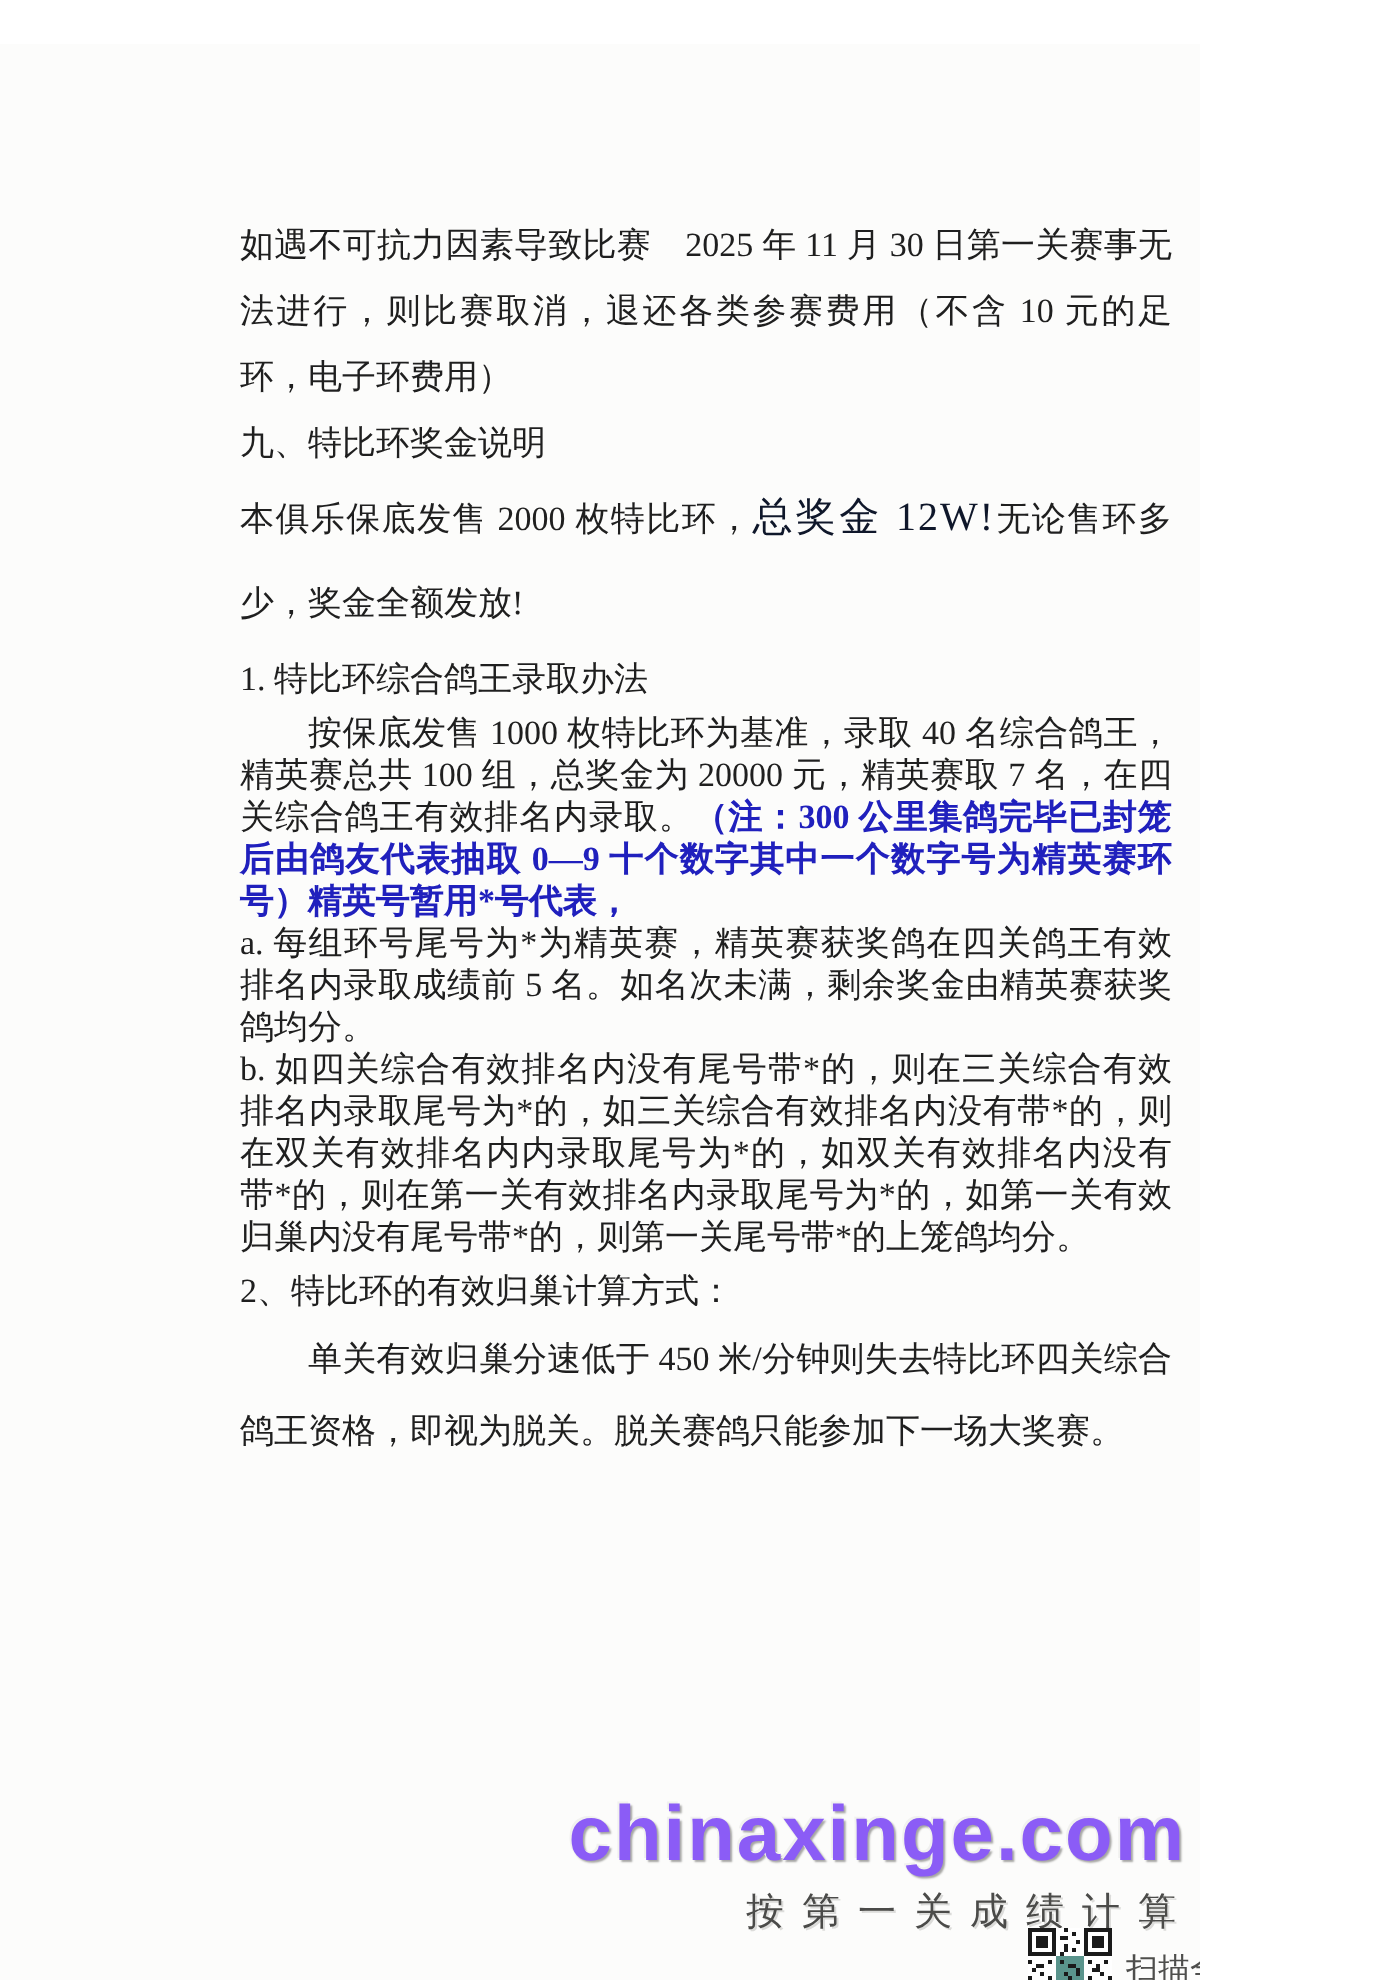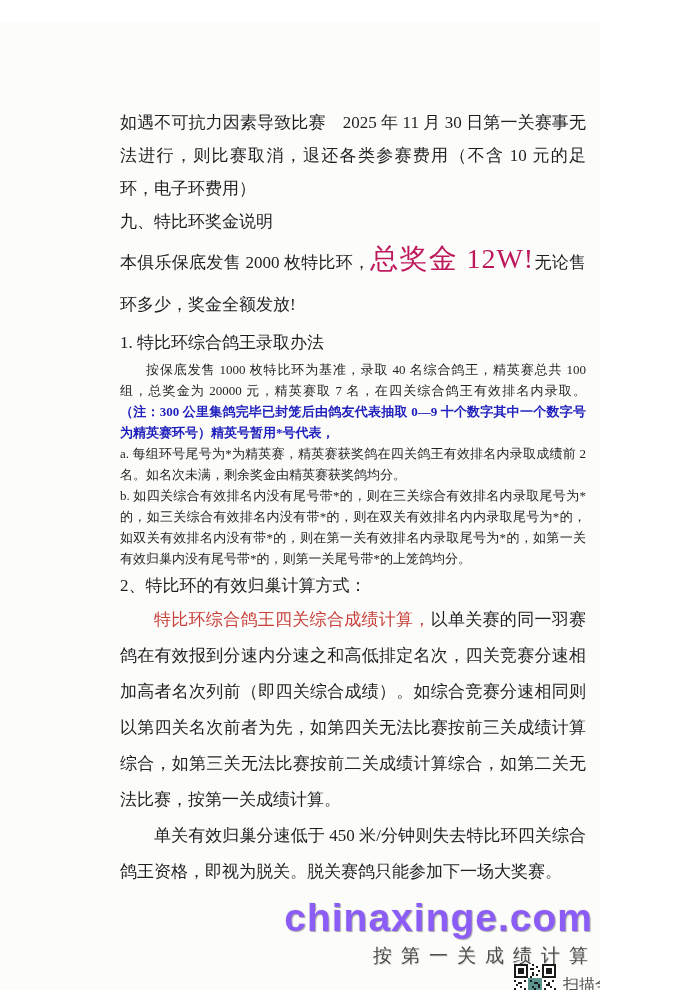--- a/index.html
+++ b/index.html
@@ -9,23 +9,23 @@
     background:#fcfcfb;
     font-family:"Liberation Serif","DejaVu Serif",serif;
     color:#1f1f1f;
     overflow:hidden;
     margin-top:22px;
   }
   .doc { position:absolute; left:120px; top:84px; width:466px; }
   .doc p { margin:0; text-align:justify; }
   .sec-a   { font-size:17px; line-height:33px; }
   .prize   { font-size:17px; line-height:42px; margin-top:6px; }
-  .red-big { color:#be185d; font-size:28px; letter-spacing:1px; }
+  .red-big { color:#0f172a; font-size:20px; letter-spacing:1px; }
   .item1-title { margin-top:2px; }
-  .dense   { font-size:13px; line-height:21px; }
+  .dense   { font-size:17px; line-height:21px; }
   .indent2 { text-indent:2em; }
   .blue-bold { color:#2020bd; font-weight:bold; }
   .item2-title { margin-top:13px; }
   .wide    { font-size:17px; line-height:36px; }
   .red     { color:#c8403a; }
 
   .watermark {
     position:absolute; top:874px; right:7px;
     font-family:Liberation Sans, sans-serif;
     font-weight:bold; font-size:39px; letter-spacing:1px;
@@ -59,27 +59,26 @@
     <p class="sec-a">如遇不可抗力因素导致比赛　2025 年 11 月 30 日第一关赛事无法进行，则比赛取消，退还各类参赛费用（不含 10 元的足环，电子环费用）</p>
 
     <p class="sec-a">九、特比环奖金说明</p>
 
     <p class="prize"><span>本俱乐保底发售 2000 枚特比环，</span><span class="red-big">总奖金 12W!</span><span>无论售环多少，奖金全额发放!</span></p>
 
     <p class="sec-a item1-title">1. 特比环综合鸽王录取办法</p>
 
     <p class="dense indent2"><span>按保底发售 1000 枚特比环为基准，录取 40 名综合鸽王，精英赛总共 100 组，总奖金为 20000 元，精英赛取 7 名，在四关综合鸽王有效排名内录取。</span><span class="blue-bold">（注：300 公里集鸽完毕已封笼后由鸽友代表抽取 0—9 十个数字其中一个数字号为精英赛环号）精英号暂用*号代表，</span></p>
 
-    <p class="dense">a. 每组环号尾号为*为精英赛，精英赛获奖鸽在四关鸽王有效排名内录取成绩前 2 名。如名次未满，剩余奖金由精英赛获奖鸽均分。</p>
+    <p class="dense">a. 每组环号尾号为*为精英赛，精英赛获奖鸽在四关鸽王有效排名内录取成绩前 5 名。如名次未满，剩余奖金由精英赛获奖鸽均分。</p>
 
     <p class="dense">b. 如四关综合有效排名内没有尾号带*的，则在三关综合有效排名内录取尾号为*的，如三关综合有效排名内没有带*的，则在双关有效排名内内录取尾号为*的，如双关有效排名内没有带*的，则在第一关有效排名内录取尾号为*的，如第一关有效归巢内没有尾号带*的，则第一关尾号带*的上笼鸽均分。</p>
 
     <p class="sec-a item2-title">2、特比环的有效归巢计算方式：</p>
 
-    <p class="wide indent2"><span class="red">特比环综合鸽王四关综合成绩计算，</span><span>以单关赛的同一羽赛鸽在有效报到分速内分速之和高低排定名次，四关竞赛分速相加高者名次列前（即四关综合成绩）。如综合竞赛分速相同则以第四关名次前者为先，如第四关无法比赛按前三关成绩计算综合，如第三关无法比赛按前二关成绩计算综合，如第二关无法比赛，按第一关成绩计算。</span></p>
 
     <p class="wide indent2">单关有效归巢分速低于 450 米/分钟则失去特比环四关综合鸽王资格，即视为脱关。脱关赛鸽只能参加下一场大奖赛。</p>
 
   </div>
 
   <div class="watermark">chinaxinge.com</div>
 
   <div class="sitename">按第一关成绩计算</div>
 
   <div class="scanrow">

